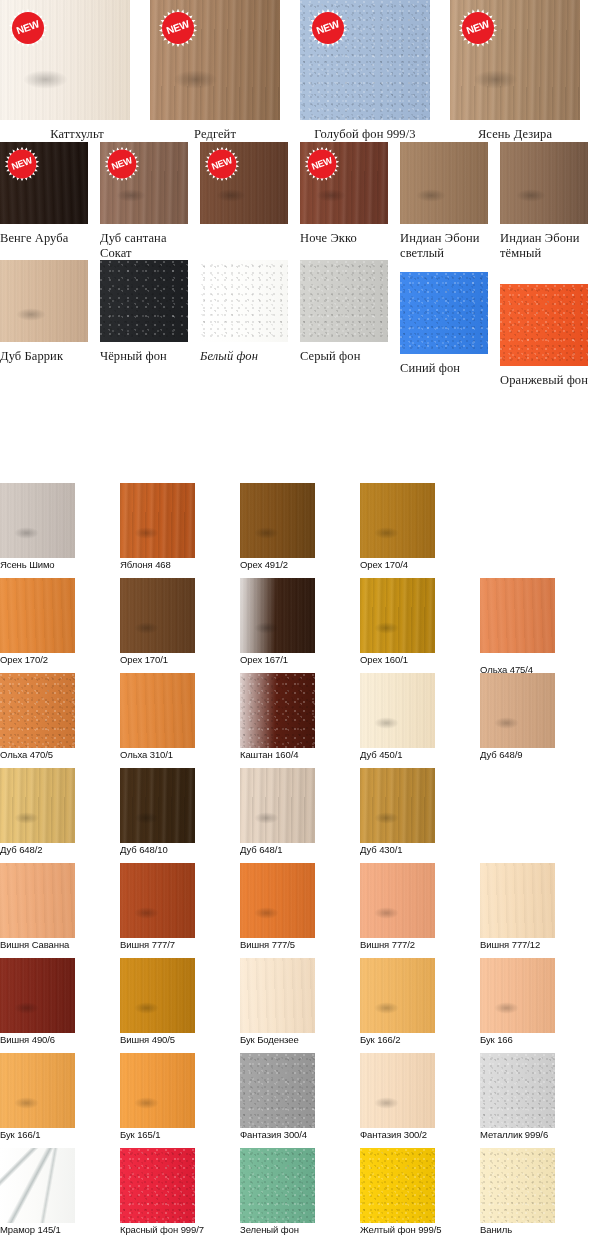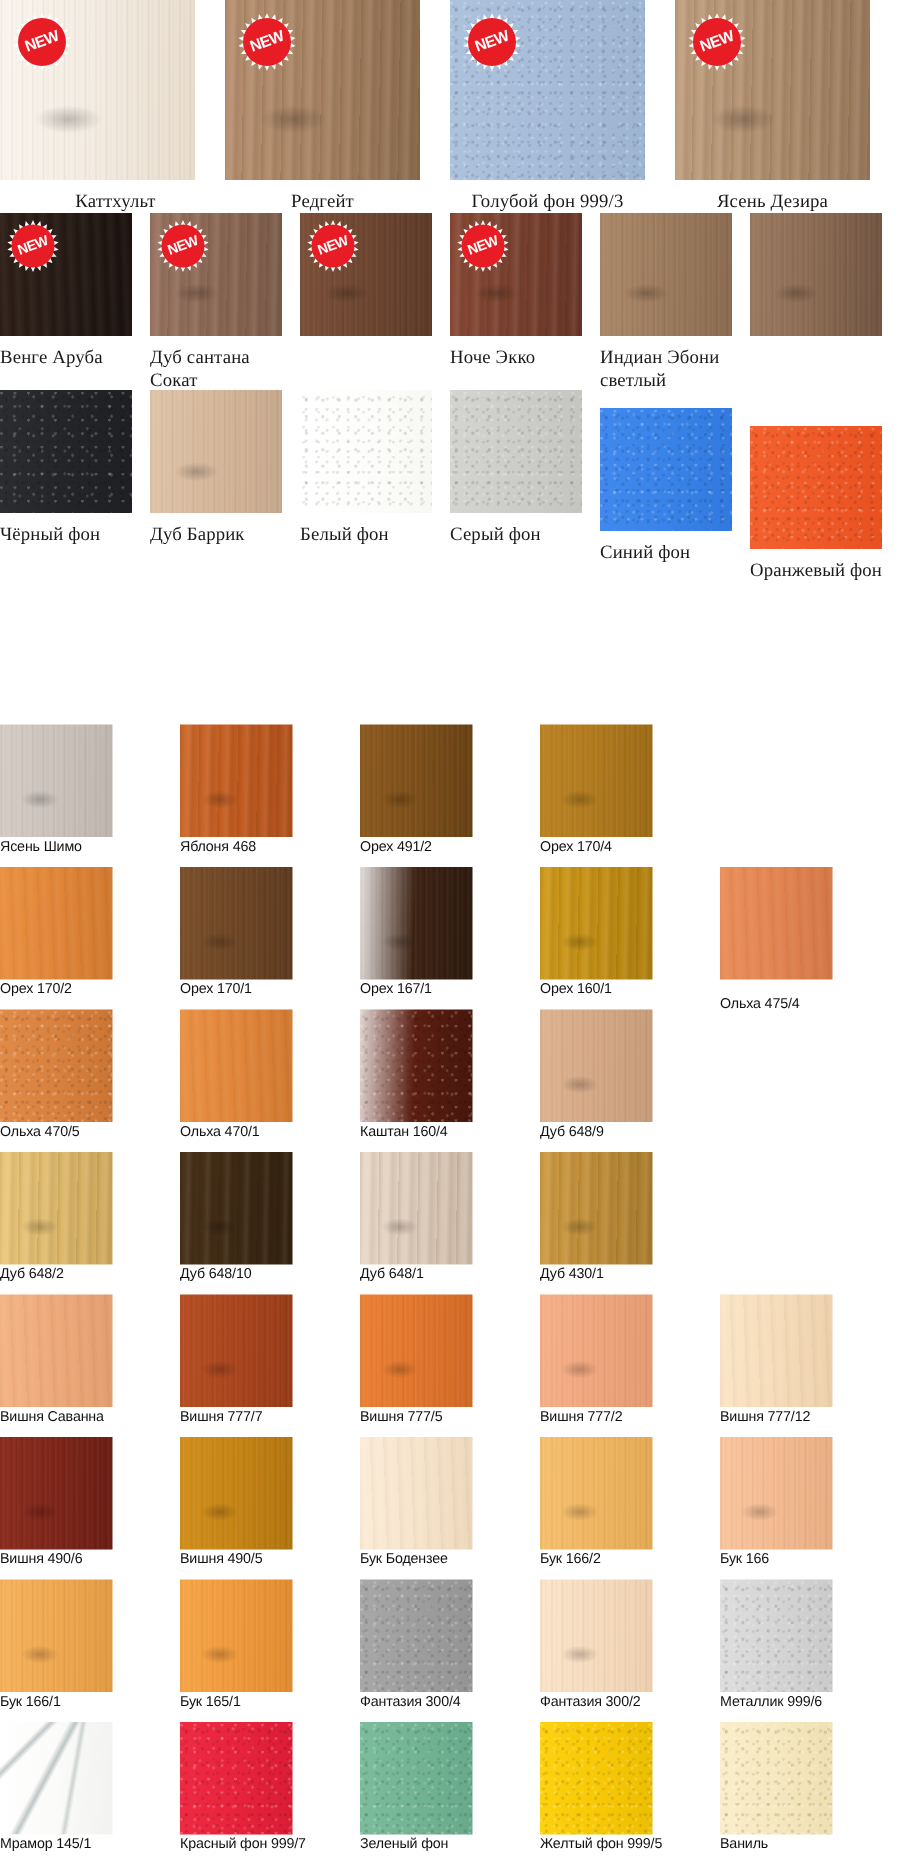--- a/index.html
+++ b/index.html
@@ -275,41 +275,42 @@
         </div>
         <div class="top-label">Индиан Эбони светлый</div>
       </div>
       <div class="top-cell" style="width: 100px;">
         <div class="top-swatch-wrap" style="width: 88px;">
           <div class="top-swatch" style="background: linear-gradient(92deg, rgb(155, 122, 95) 0%, rgb(138, 106, 82) 48%, rgb(111, 83, 64) 100%); width: 88px; height: 82px;">
             <div class="grain-v"></div>
             <div class="knot" style="width:34%;height:16%;left:18%;top:58%"></div>
           </div>
         </div>
+        <div class="top-label">Индиан Эбони тёмный</div>
       </div>
     </div>
   <div class="top-row top-row-3" id="toprow2">
+      <div class="top-cell" style="width: 100px;">
+        <div class="top-swatch-wrap" style="width: 88px;">
+          <div class="top-swatch" style="background: linear-gradient(92deg, rgb(224, 197, 169) 0%, rgb(213, 183, 154) 48%, rgb(198, 167, 139) 100%); width: 88px; height: 82px;">
+            <div class="grain-v"></div>
+            <div class="knot" style="width:34%;height:16%;left:18%;top:58%"></div>
+          </div>
+        </div>
+        <div class="top-label">Дуб Баррик</div>
+      </div>
       <div class="top-cell" style="width: 100px;">
         <div class="top-swatch-wrap" style="width: 88px;">
           <div class="top-swatch" style="background: linear-gradient(92deg, rgb(43, 45, 48) 0%, rgb(35, 37, 40) 48%, rgb(29, 31, 34) 100%); width: 88px; height: 82px;">
             <div class="speck"></div>
           </div>
         </div>
         <div class="top-label">Чёрный фон</div>
       </div>
-      <div class="top-cell" style="width: 100px;">
-        <div class="top-swatch-wrap" style="width: 88px;">
-          <div class="top-swatch" style="background: linear-gradient(92deg, rgb(224, 197, 169) 0%, rgb(213, 183, 154) 48%, rgb(198, 167, 139) 100%); width: 88px; height: 82px;">
-            <div class="grain-v"></div>
-            <div class="knot" style="width:34%;height:16%;left:18%;top:58%"></div>
-          </div>
-        </div>
-        <div class="top-label">Дуб Баррик</div>
-      </div>
-      <div class="top-cell" style="width: 100px;">
+      <div class="top-cell" style="width: 100px; font-style: italic;">
         <div class="top-swatch-wrap" style="width: 88px;">
           <div class="top-swatch" style="background: linear-gradient(92deg, rgb(255, 255, 255) 0%, rgb(253, 253, 251) 48%, rgb(247, 247, 244) 100%); width: 88px; height: 82px;">
             <div class="speck"></div>
           </div>
         </div>
         <div class="top-label">Белый фон</div>
       </div>
       <div class="top-cell" style="width: 100px;">
         <div class="top-swatch-wrap" style="width: 88px;">
           <div class="top-swatch" style="background: linear-gradient(92deg, rgb(212, 212, 208) 0%, rgb(205, 205, 201) 48%, rgb(196, 196, 192) 100%); width: 88px; height: 82px;">
@@ -407,27 +408,34 @@
       <div class="grid-cell">
         <div class="grid-swatch" style="background:linear-gradient(92deg,#e18b49 0%,#d9813f 48%,#ca7434 100%);">
           <div class="speck"></div>
         </div>
         <div class="grid-label">Ольха 470/5</div>
       </div>
       <div class="grid-cell">
         <div class="grid-swatch" style="background:linear-gradient(92deg,#e98f43 0%,#e08539 48%,#d0772e 100%);">
           <div class="grain-soft"></div>
         </div>
-        <div class="grid-label">Ольха 470/1</div>
+        <div class="grid-label">Ольха 310/1</div>
       </div>
       <div class="grid-cell">
         <div class="grid-swatch" style="background:linear-gradient(92deg,#68251733 0%,#5b1e12 48%,#47160c 100%);">
           <div class="speck"></div>
         </div>
         <div class="grid-label">Каштан 160/4</div>
+      </div>
+      <div class="grid-cell">
+        <div class="grid-swatch" style="background:linear-gradient(92deg,#fbf0da 0%,#f6e8cd 48%,#eedcbd 100%);">
+          <div class="grain-v"></div>
+          <div class="knot" style="width:34%;height:16%;left:18%;top:58%"></div>
+        </div>
+        <div class="grid-label">Дуб 450/1</div>
       </div>
       <div class="grid-cell">
         <div class="grid-swatch" style="background:linear-gradient(92deg,#dfb491 0%,#d4a885 48%,#c69b78 100%);">
           <div class="grain-v"></div>
           <div class="knot" style="width:34%;height:16%;left:18%;top:58%"></div>
         </div>
         <div class="grid-label">Дуб 648/9</div>
       </div>
     </div>
     <div class="grid-row">

